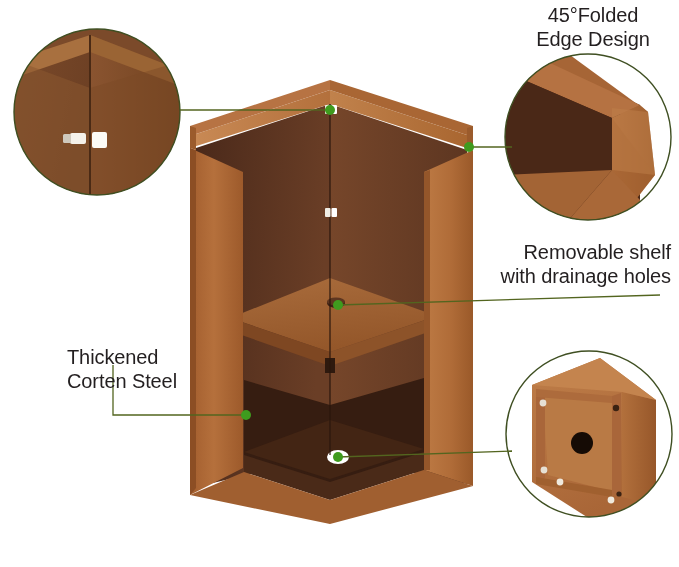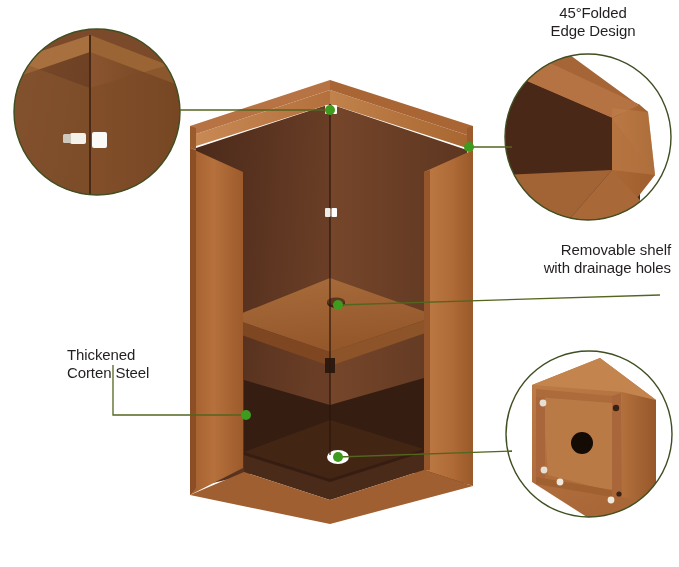--- a/index.html
+++ b/index.html
@@ -11,21 +11,21 @@
     position: relative;
     width: 679px;
     height: 567px;
     background: #ffffff;
     font-family: "Liberation Sans", sans-serif;
     overflow: hidden;
   }
   .label {
     position: absolute;
     color: #231f20;
-    font-size: 15px;
+    font-size: 20px;
     line-height: 1.18;
     white-space: pre-line;
     letter-spacing: -0.1px;
   }
   .lbl-center { text-align: center; }
   .lbl-right  { text-align: right; }
   .lbl-left   { text-align: left; }
 
   svg.layer {
     position: absolute;

